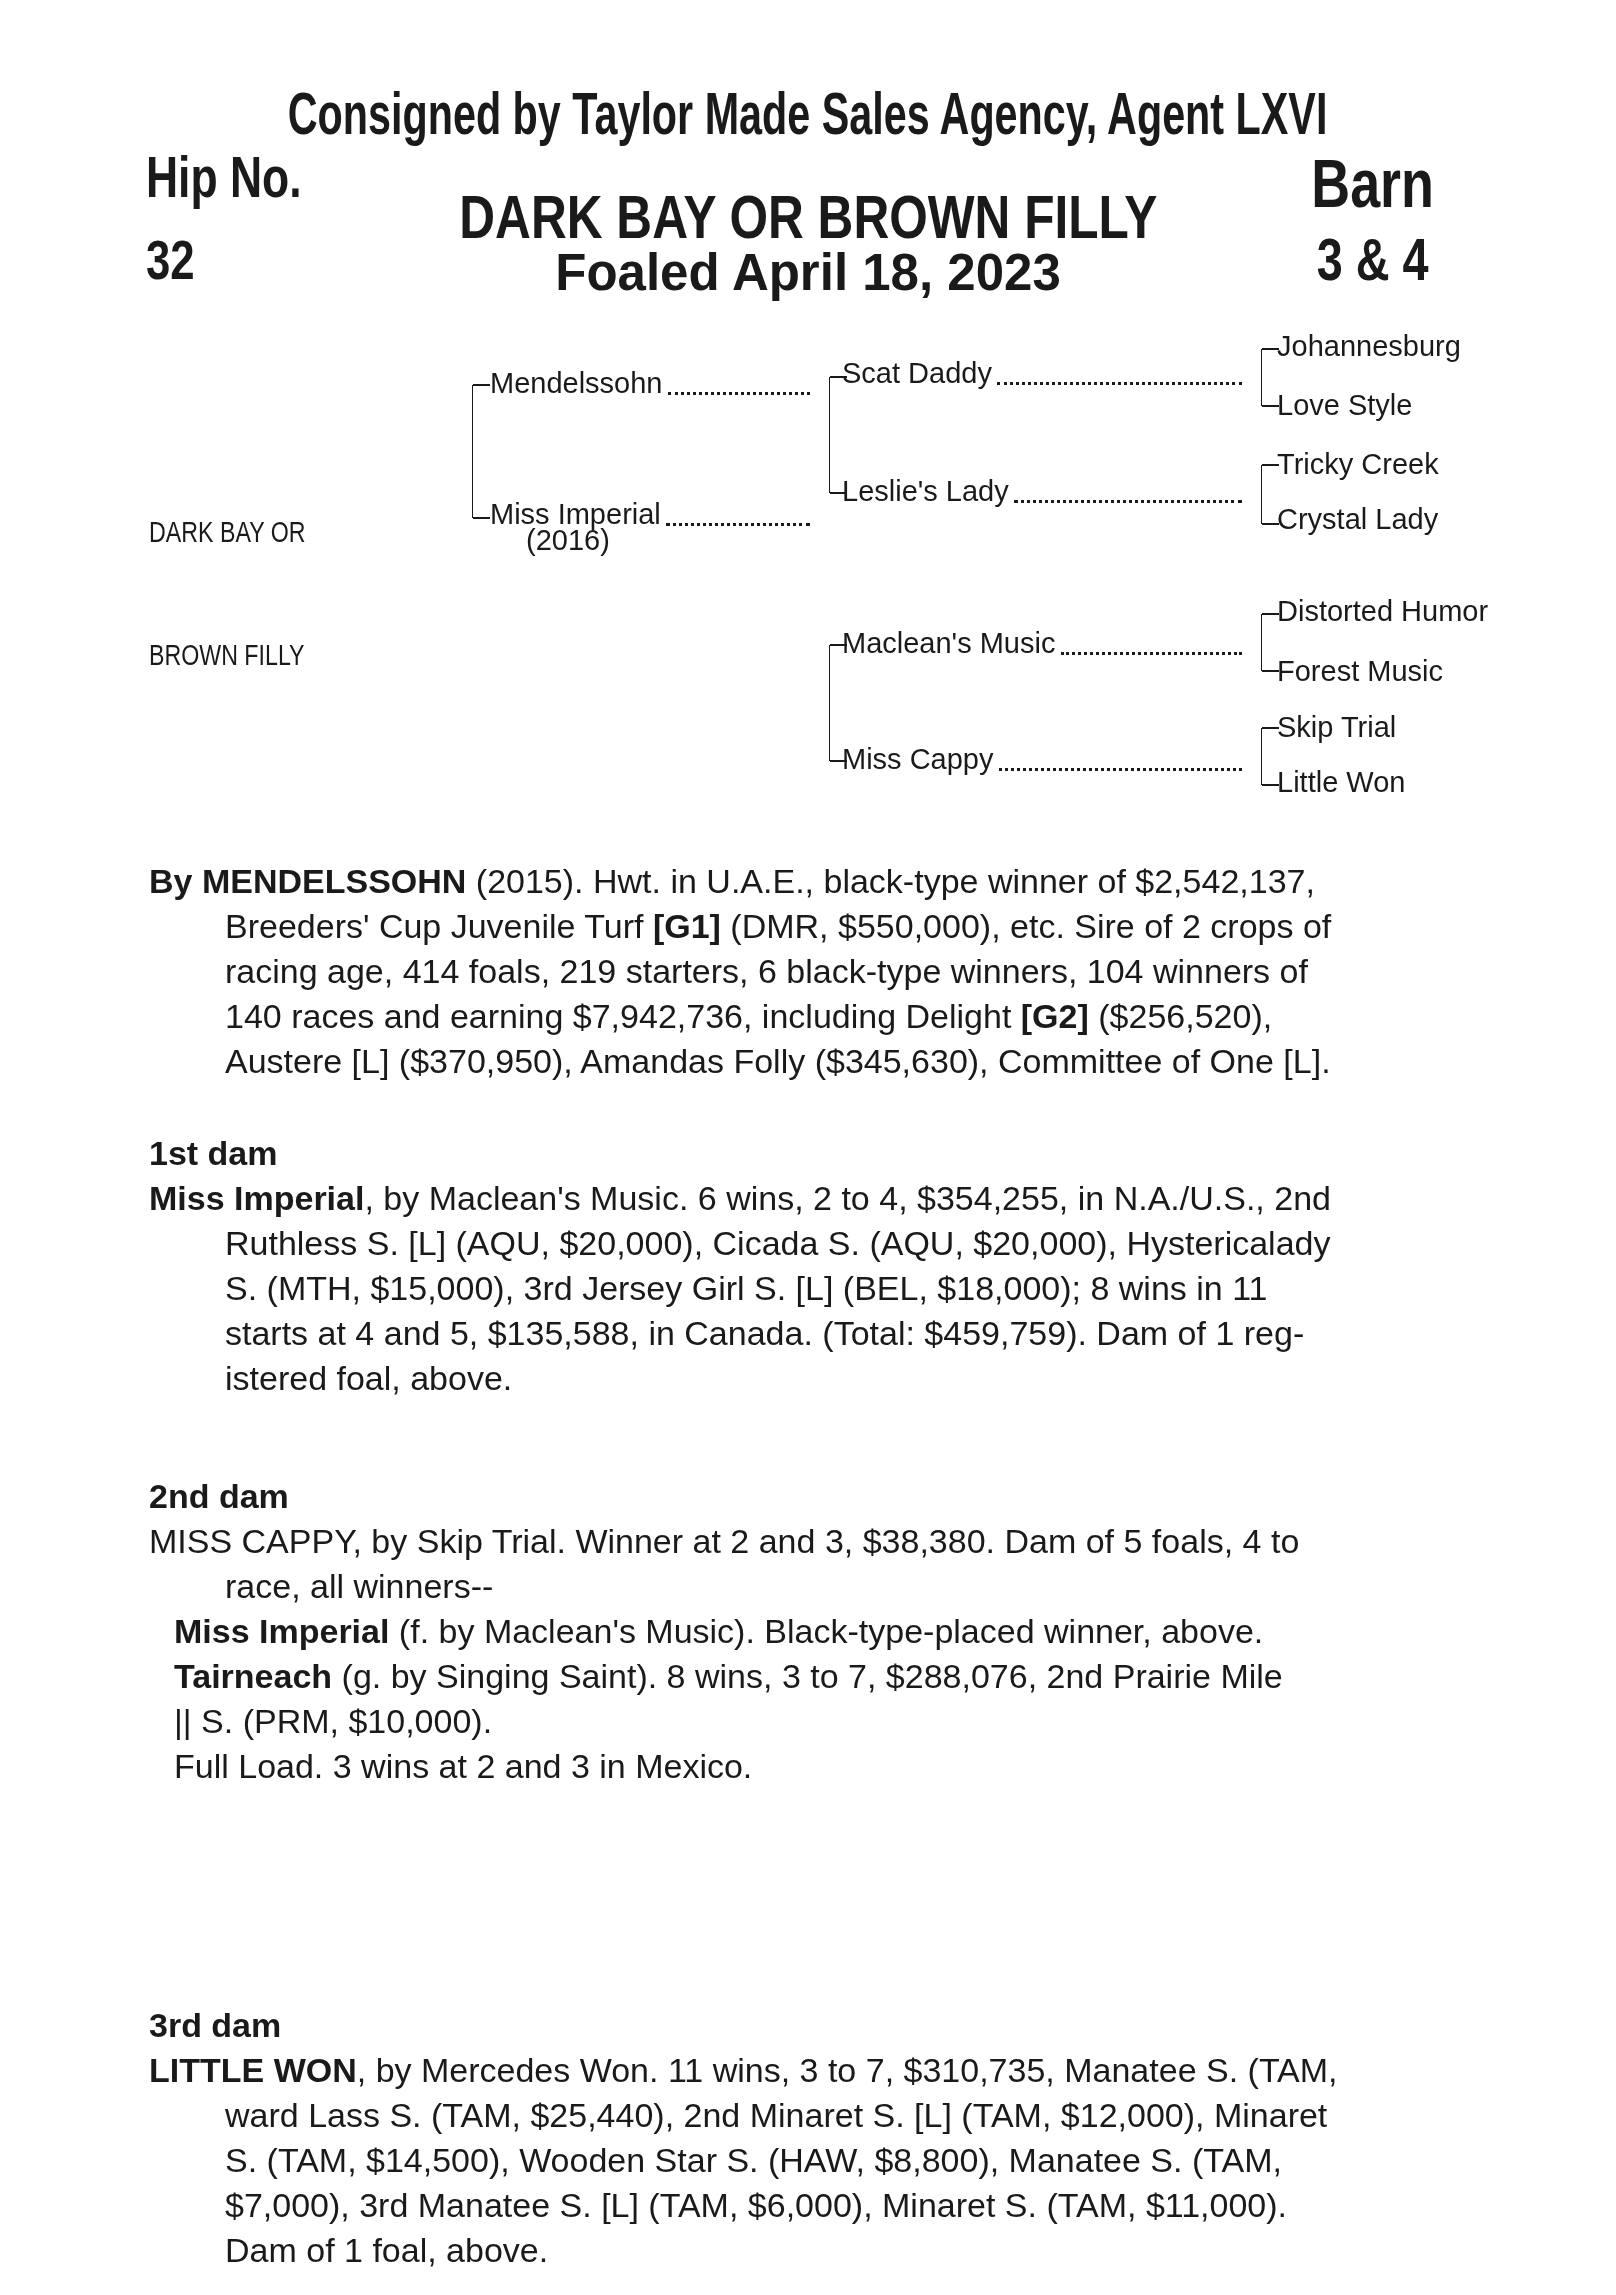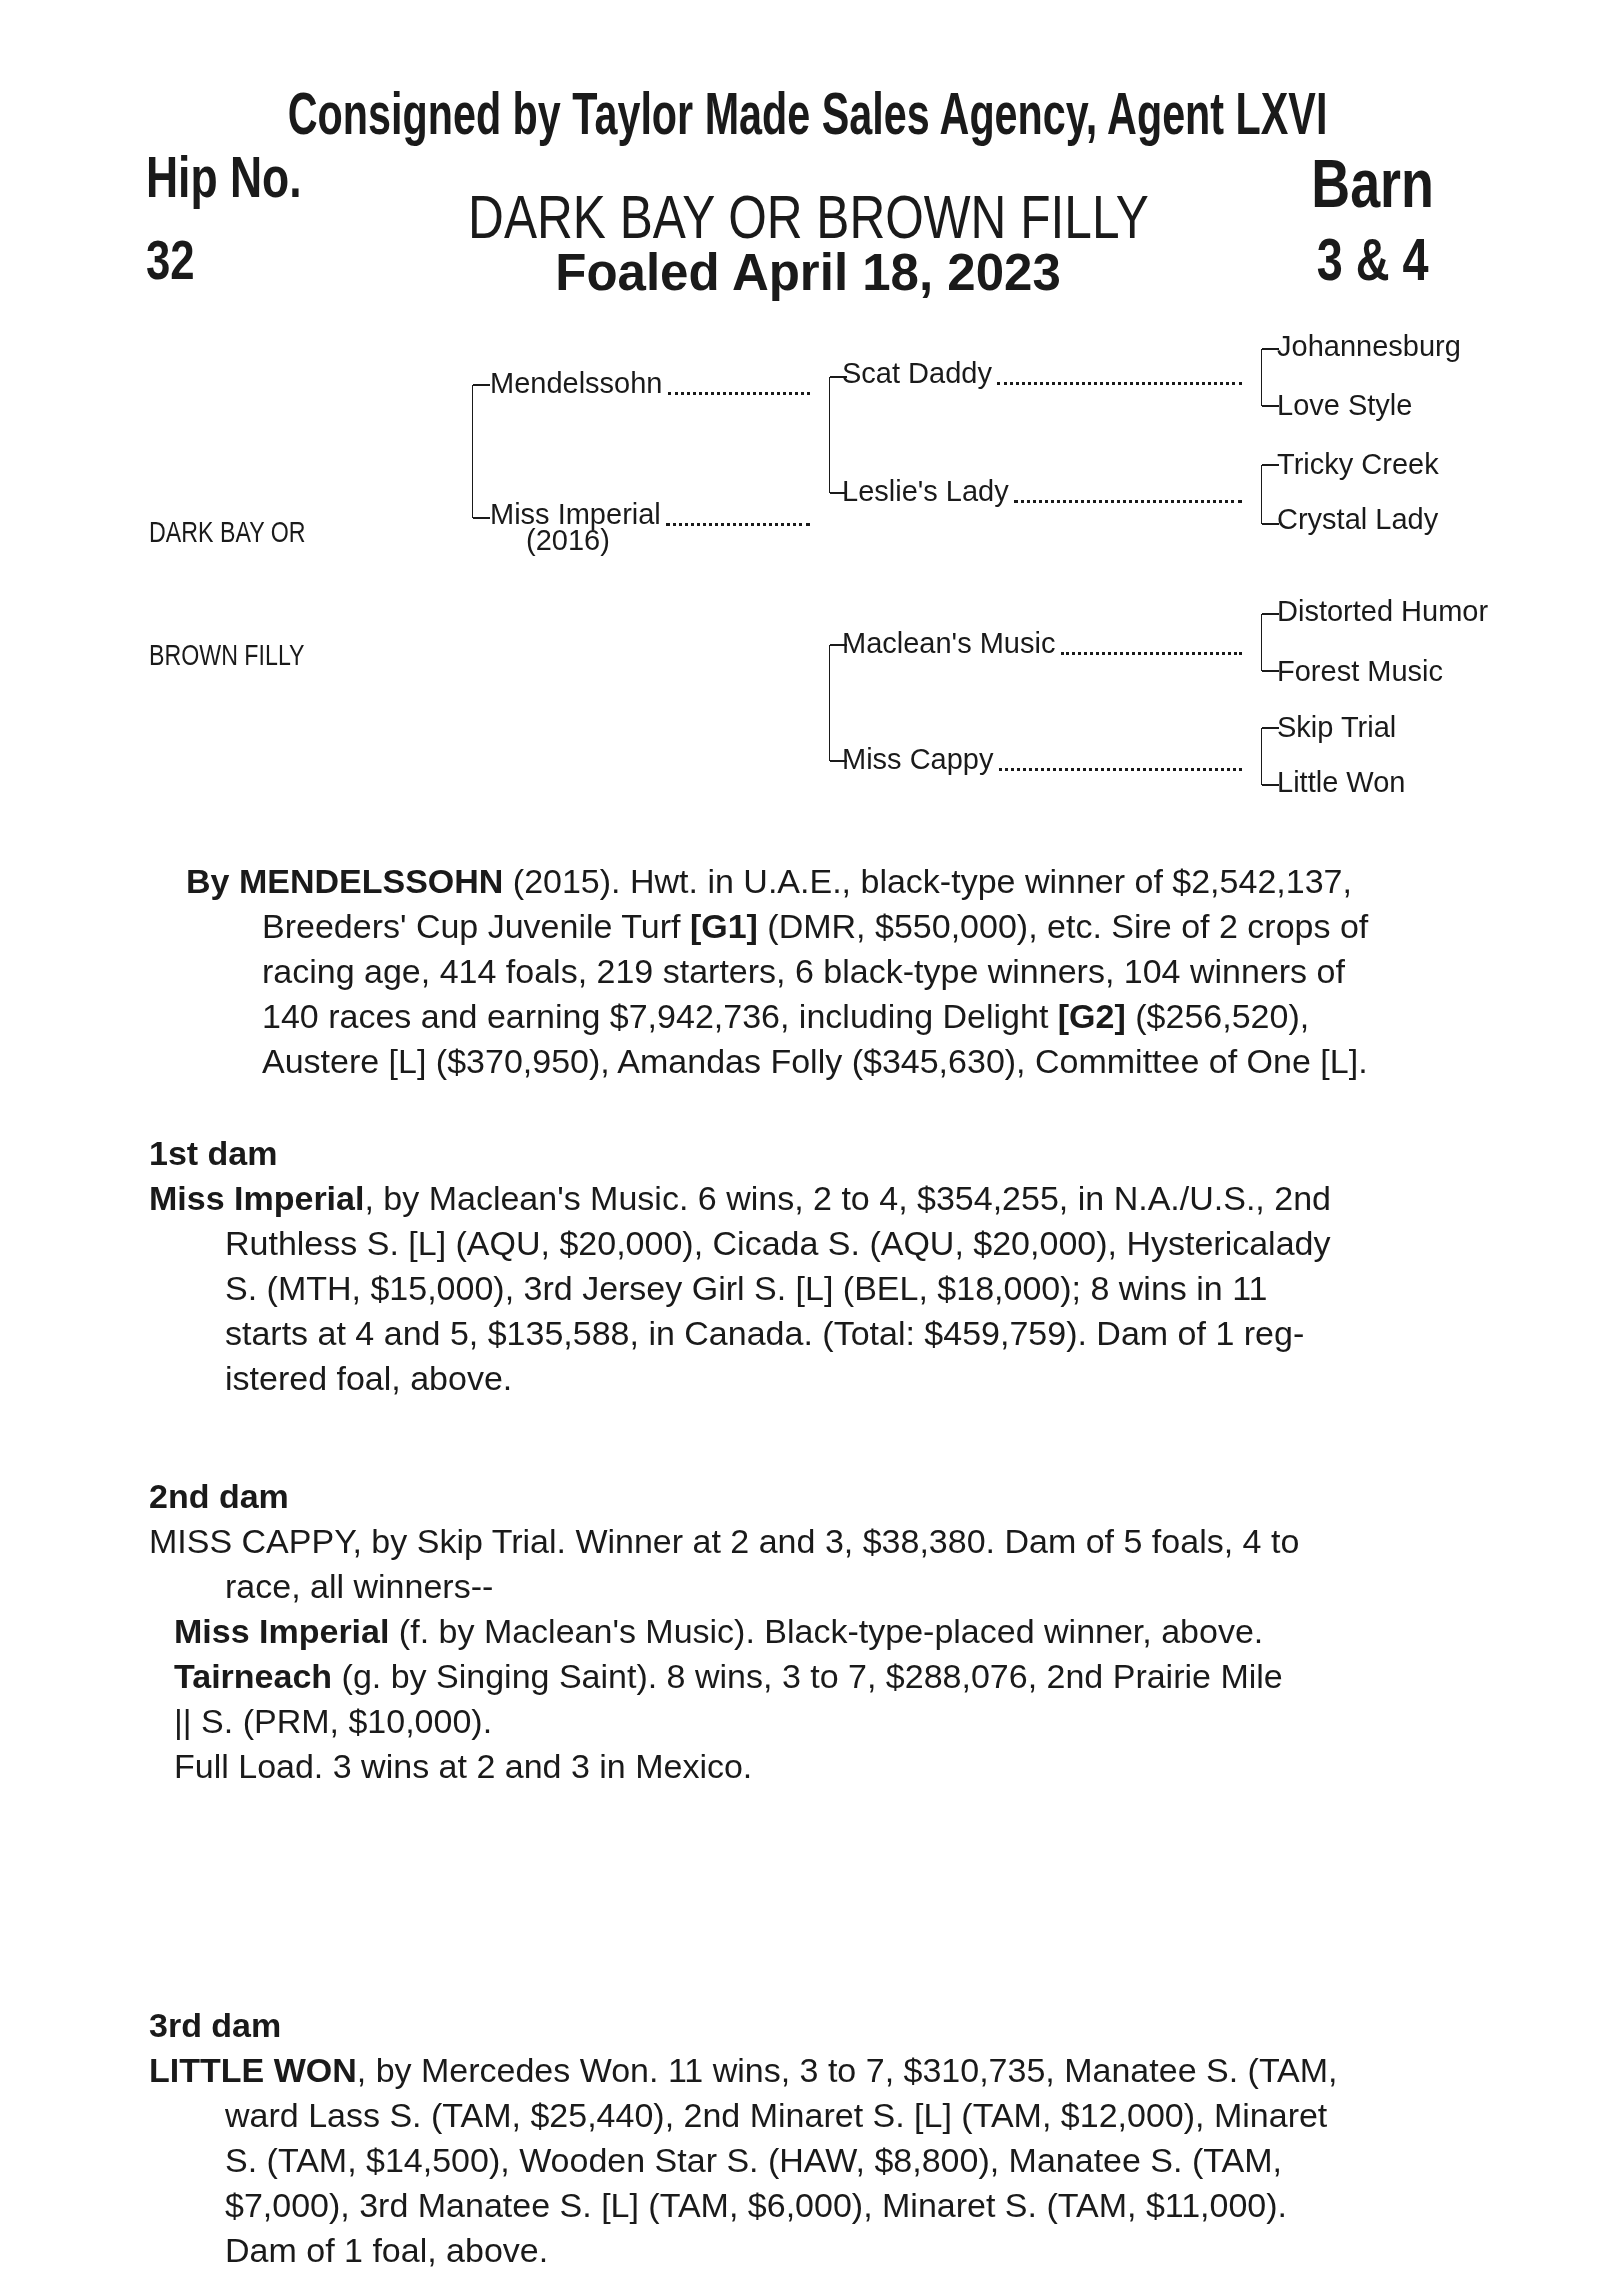--- a/index.html
+++ b/index.html
@@ -12,21 +12,21 @@
 
   
   .consigned{left:0;top:84px;width:1616px;text-align:center;font-size:59px;line-height:61px;font-weight:bold;white-space:pre;}
   .consigned>span{display:inline-block;transform:scaleX(0.70);transform-origin:50% 50%;}
   .hip-label{left:146px;top:149px;font-size:57px;line-height:57px;font-weight:bold;white-space:pre;}
   .hip-label>span,.hip-number>span{display:inline-block;transform:scaleX(0.78);transform-origin:0 50%;}
   .hip-number{left:146px;top:230px;font-size:56px;line-height:60px;font-weight:bold;}
   .barn-label{left:1258px;top:155px;width:230px;text-align:center;font-size:69px;line-height:57px;font-weight:bold;}
   .barn-number{left:1258px;top:230px;width:230px;text-align:center;font-size:60px;line-height:60px;font-weight:bold;white-space:pre;}
   .barn-label>span,.barn-number>span{display:inline-block;transform:scaleX(0.78);transform-origin:50% 50%;}
-  .title{left:0;top:185px;width:1616px;text-align:center;font-size:62px;line-height:63px;font-weight:normal;white-space:pre;}
+  .title{left:0;top:185px;width:1616px;text-align:center;font-size:62px;line-height:63px;font-weight:bold;white-space:pre;}
   .title>span{display:inline-block;transform:scaleX(0.80);transform-origin:50% 50%;}
   .foaled{left:0;top:252px;width:1616px;text-align:center;font-size:51px;line-height:42px;font-weight:bold;white-space:pre;}
 
   
   .subject{left:149px;top:430px;font-size:29px;line-height:41px;white-space:pre;transform:scaleX(0.80);transform-origin:0 0;}
   .tnode{position:absolute;display:flex;height:37px;font-size:29px;line-height:37px;white-space:pre;}
   .tname{flex:0 0 auto;}
   .leader{flex:1 1 auto;border-bottom:3.2px dotted #1a1a1a;margin-bottom:7.3px;margin-left:5.5px;margin-right:2.8px;min-width:0;}
   .damyear{left:526px;top:522px;font-size:29px;line-height:37px;white-space:pre;}
   .brk{position:absolute;width:16.5px;border-left:1.8px solid #1a1a1a;}
@@ -94,21 +94,21 @@
 
   <div class="brk" style="left:472px;top:385px;height:133px"></div>
   <div class="brk" style="left:829px;top:377px;height:116px"></div>
   <div class="brk" style="left:829px;top:645px;height:116px"></div>
   <div class="brk" style="left:1261px;top:349px;height:57px"></div>
   <div class="brk" style="left:1261px;top:465px;height:59px"></div>
   <div class="brk" style="left:1261px;top:614px;height:57px"></div>
   <div class="brk" style="left:1261px;top:728px;height:57px"></div>
 
   <div class="abs texthost">
-      <div class="section" style="top: 859px; margin-left: 37px;">
+      <div class="section" style="top: 859px;">
         <div class="line flush"><span class="b">By MENDELSSOHN</span><span> (2015). Hwt. in U.A.E., black-type winner of $2,542,137,</span></div>
         <div class="line cont"><span>Breeders' Cup Juvenile Turf </span><span class="b">[G1]</span><span> (DMR, $550,000), etc. Sire of 2 crops of</span></div>
         <div class="line cont"><span>racing age, 414 foals, 219 starters, 6 black-type winners, 104 winners of</span></div>
         <div class="line cont"><span>140 races and earning $7,942,736, including Delight </span><span class="b">[G2]</span><span> ($256,520),</span></div>
         <div class="line cont"><span>Austere [L] ($370,950), Amandas Folly ($345,630), Committee of One [L].</span></div>
       </div>
       <div class="section" style="top: 1131px;">
         <div class="line flush bold">1st dam</div>
         <div class="line flush"><span class="b">Miss Imperial</span><span>, by Maclean's Music. 6 wins, 2 to 4, $354,255, in N.A./U.S., 2nd</span></div>
         <div class="line cont"><span>Ruthless S. [L] (AQU, $20,000), Cicada S. (AQU, $20,000), Hystericalady</span></div>

